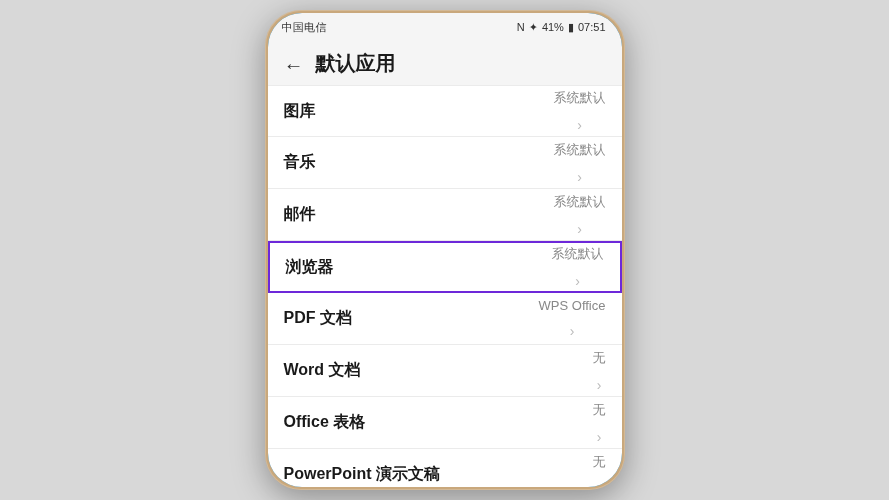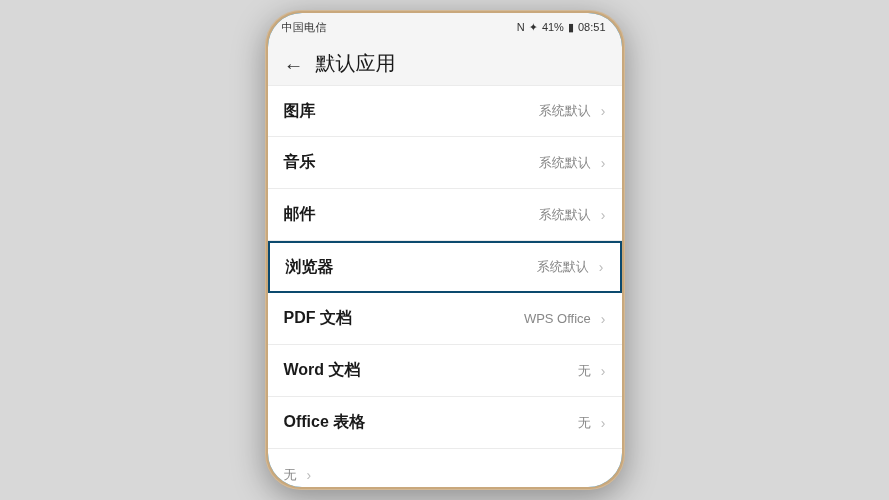--- a/index.html
+++ b/index.html
@@ -72,21 +72,21 @@
     .back-arrow {
       font-size: 20px;
       color: #333;
       margin-right: 12px;
       cursor: pointer;
     }
 
     .header-title {
       font-size: 20px;
       color: #1a1a1a;
-      font-weight: 400;
+      font-weight: 700;
     }
 
     
     .content {
       flex: 1;
       background: #f5f5f5;
       overflow-y: auto;
     }
 
     .menu-item {
@@ -100,57 +100,58 @@
       cursor: pointer;
       position: relative;
     }
 
     .menu-item:first-child {
       border-top: 1px solid #ebebeb;
       margin-top: 0;
     }
 
     .menu-item.highlighted {
-      border: 2px solid #0c4a6e;
+      border: 2px solid #6d28d9;
       z-index: 1;
     }
 
     .item-label {
       font-size: 16px;
       color: #1a1a1a;
       font-weight: bold;
     }
 
     .item-right {
       display: flex;
       align-items: center;
       gap: 10px;
       font-size: 13px;
       color: #888;
+      flex-direction: column;
     }
 
     .chevron {
       font-size: 14px;
       color: #bbb;
     }
   </style>
 </head>
 <body>
 
 <div class="phone-wrapper">
   <div class="phone-inner">
 
     <div class="status-bar">
       <span class="status-left">中国电信</span>
       <div class="status-right">
         <span>N</span>
         <span>✦</span>
         <span>41%</span>
         <span>▮</span>
-        <span>08:51</span>
+        <span>07:51</span>
       </div>
     </div>
 
     <div class="header">
       <span class="back-arrow">←</span>
       <span class="header-title">默认应用</span>
     </div>
 
     <div class="content">
 
@@ -204,20 +205,21 @@
 
       <div class="menu-item">
         <span class="item-label">Office 表格</span>
         <div class="item-right">
           <span>无</span>
           <span class="chevron">›</span>
         </div>
       </div>
 
       <div class="menu-item">
+        <span class="item-label">PowerPoint 演示文稿</span>
         <div class="item-right">
           <span>无</span>
           <span class="chevron">›</span>
         </div>
       </div>
 
     </div>
   </div>
 </div>
 

